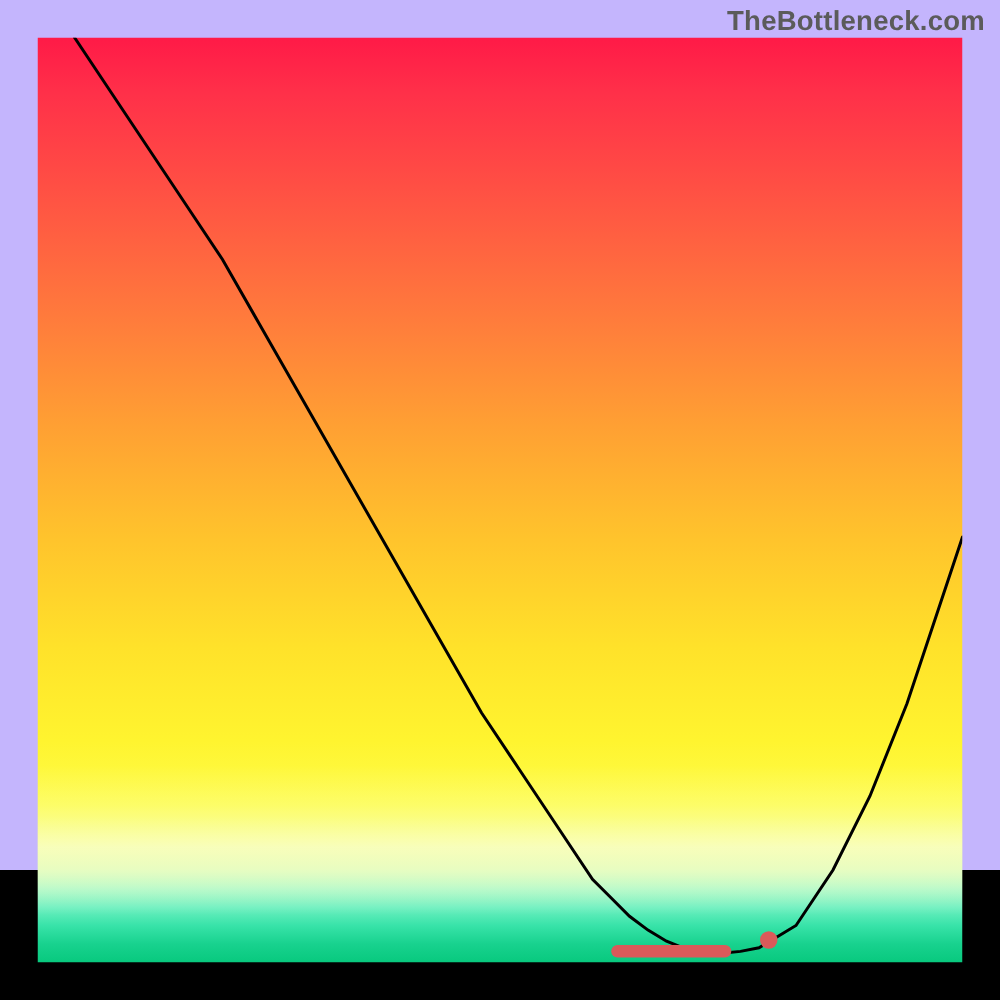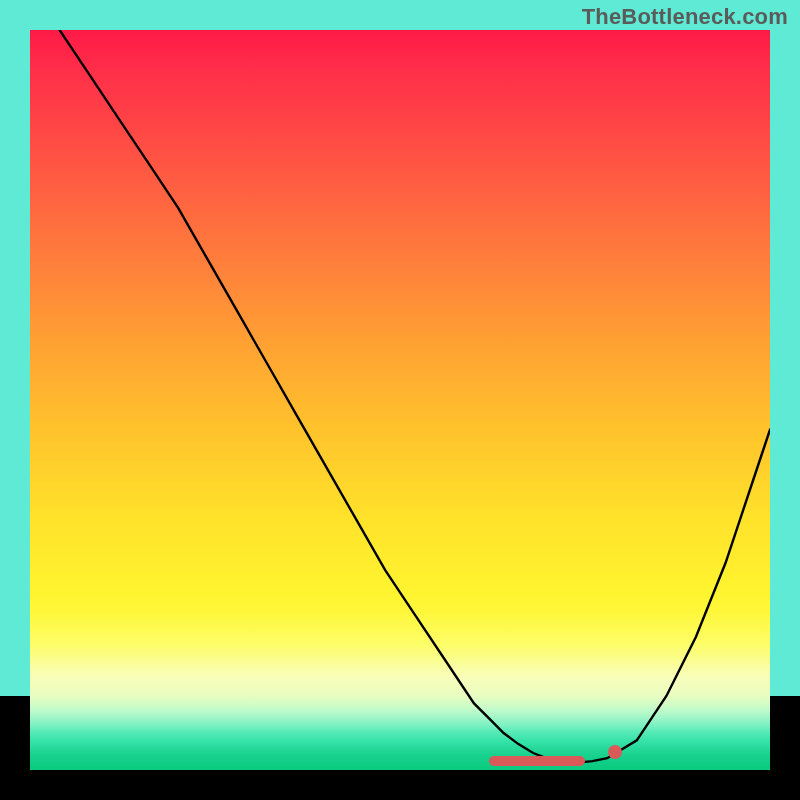--- a/index.html
+++ b/index.html
@@ -8,21 +8,21 @@
     width: 800px;
     height: 800px;
     background: #000;
     font-family: Arial, Helvetica, sans-serif;
     overflow: hidden;
   }
   .frame {
     position: relative;
     width: 800px;
     height: 696px;
-    background: #5eead4;
+    background: #c4b5fd;
   }
   .watermark {
     position: absolute;
     top: 4px;
     right: 12px;
     color: #5b5b5b;
     font-size: 22px;
     font-weight: bold;
     letter-spacing: 0.2px;
     z-index: 20;

